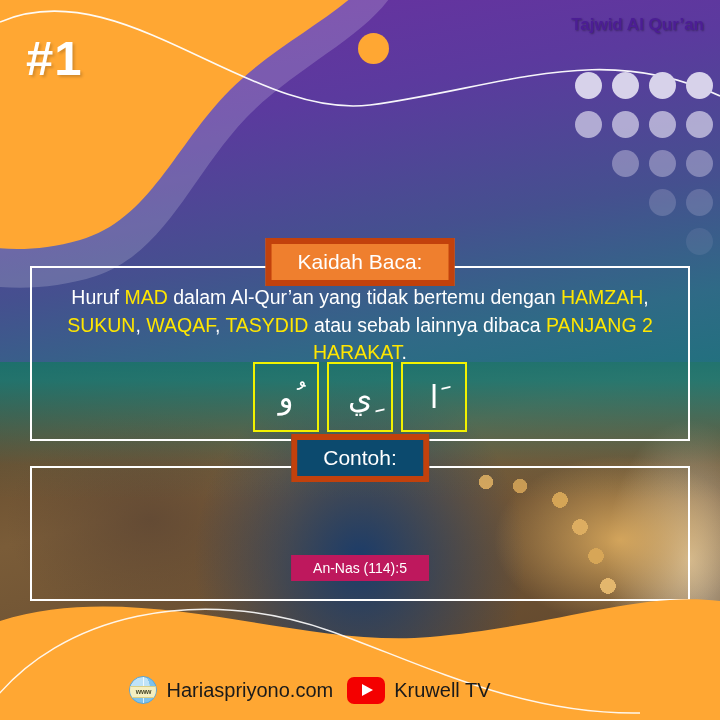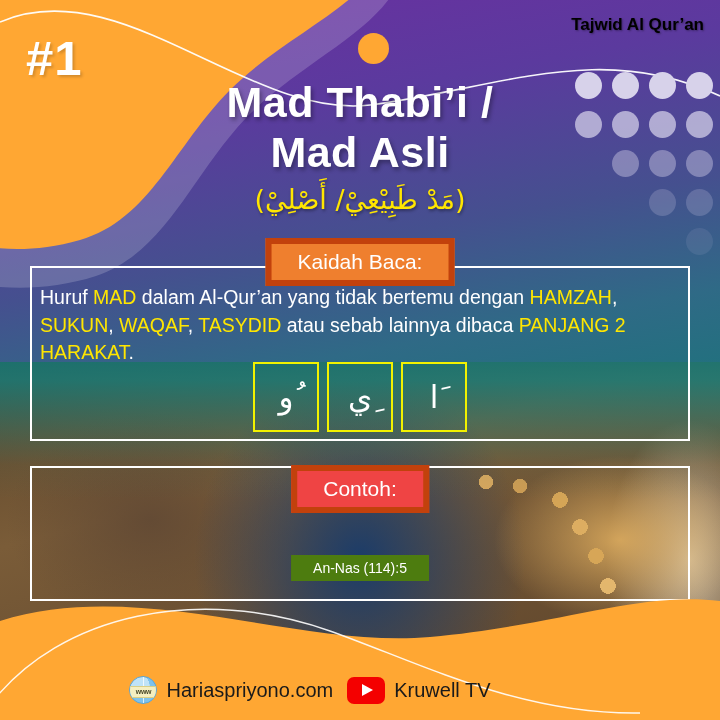--- a/index.html
+++ b/index.html
@@ -108,21 +108,21 @@
     color: #ffffff;
     letter-spacing: 1px;
     text-shadow: 2px 2px 3px rgba(0,0,0,.18);
   }
 
   
   .brand {
     position: absolute;
     right: 16px; top: 14px;
     text-align: left;
-    color: #000000;
+    color: #4c1d95;
     line-height: 1.25;
   }
   .brand-title { font-size: 17px; font-weight: bold; text-shadow: 1px 1px 2px rgba(0,0,0,.35); }
   .brand-sub { font-size: 15px; font-weight: normal; }
 
   
   .title-wrap {
     position: absolute;
     left: 0; top: 78px;
     width: 720px;
@@ -162,27 +162,28 @@
     color: #ffffff;
     border: 6px solid #c2410c;
     box-sizing: border-box;
     white-space: nowrap;
   }
   .pill-kaidah {
     top: 238px;
     background: #ef7f2e;
   }
   .pill-contoh {
-    top: 465px;
-    background: #ef4444;
+    top: 434px;
+    background: #0c4a6e;
   }
   .rule-text {
     position: absolute;
     left: 40px; top: 284px;
     width: 640px;
+    text-align: center;
     color: #ffffff;
     font-size: 19.5px;
     line-height: 1.42;
   }
   .kw { color: #ffe600; }
 
   
   .letter-row {
     position: absolute;
     left: 0; top: 362px;
@@ -226,21 +227,21 @@
   .verse .mark {
     background: radial-gradient(circle at 50% 48%, rgba(206,198,28,.95) 0 58%, rgba(206,198,28,0) 62%);
     border-radius: 50%;
     padding: 0 2px;
   }
   .citation {
     position: absolute;
     left: 50%;
     transform: translateX(-50%);
     top: 555px;
-    background: #4d7c0f;
+    background: #be185d;
     color: #ffffff;
     font-size: 14px;
     padding: 5px 22px;
     white-space: nowrap;
   }
 
   
   .footer-wave {
     position: absolute;
     left: 0; bottom: 0;
@@ -371,25 +372,20 @@
     <span style="left:111px; top:117px; opacity:.22;"></span>
     <span style="left:111px; top:156px; opacity:.10;"></span>
   </div>
 
   <div class="hash-num">#1</div>
 
   <div class="brand">
     <div class="brand-title">Tajwid Al Qur’an</div>
   </div>
 
-  <div class="title-wrap">
-    <div class="title-line">Mad Thabi’i /</div>
-    <div class="title-line">Mad Asli</div>
-    <div class="title-arabic">(مَدْ طَبِيْعِيْ/ أَصْلِيْ)</div>
-  </div>
 
   <div class="rule-frame"></div>
   <div class="pill pill-kaidah">Kaidah Baca:</div>
   <div class="rule-text"><span>Huruf </span><span class="kw">MAD</span><span> dalam Al-Qur’an yang tidak bertemu dengan </span><span class="kw">HAMZAH</span><span>, </span><span class="kw">SUKUN</span><span>, </span><span class="kw">WAQAF</span><span>, </span><span class="kw">TASYDID</span><span> atau sebab lainnya dibaca </span><span class="kw">PANJANG 2 HARAKAT</span><span>.</span></div>
 
   <div class="letter-row">
     <div class="letter-box">ُو</div>
     <div class="letter-box">ِي</div>
     <div class="letter-box">َا</div>
   </div>

